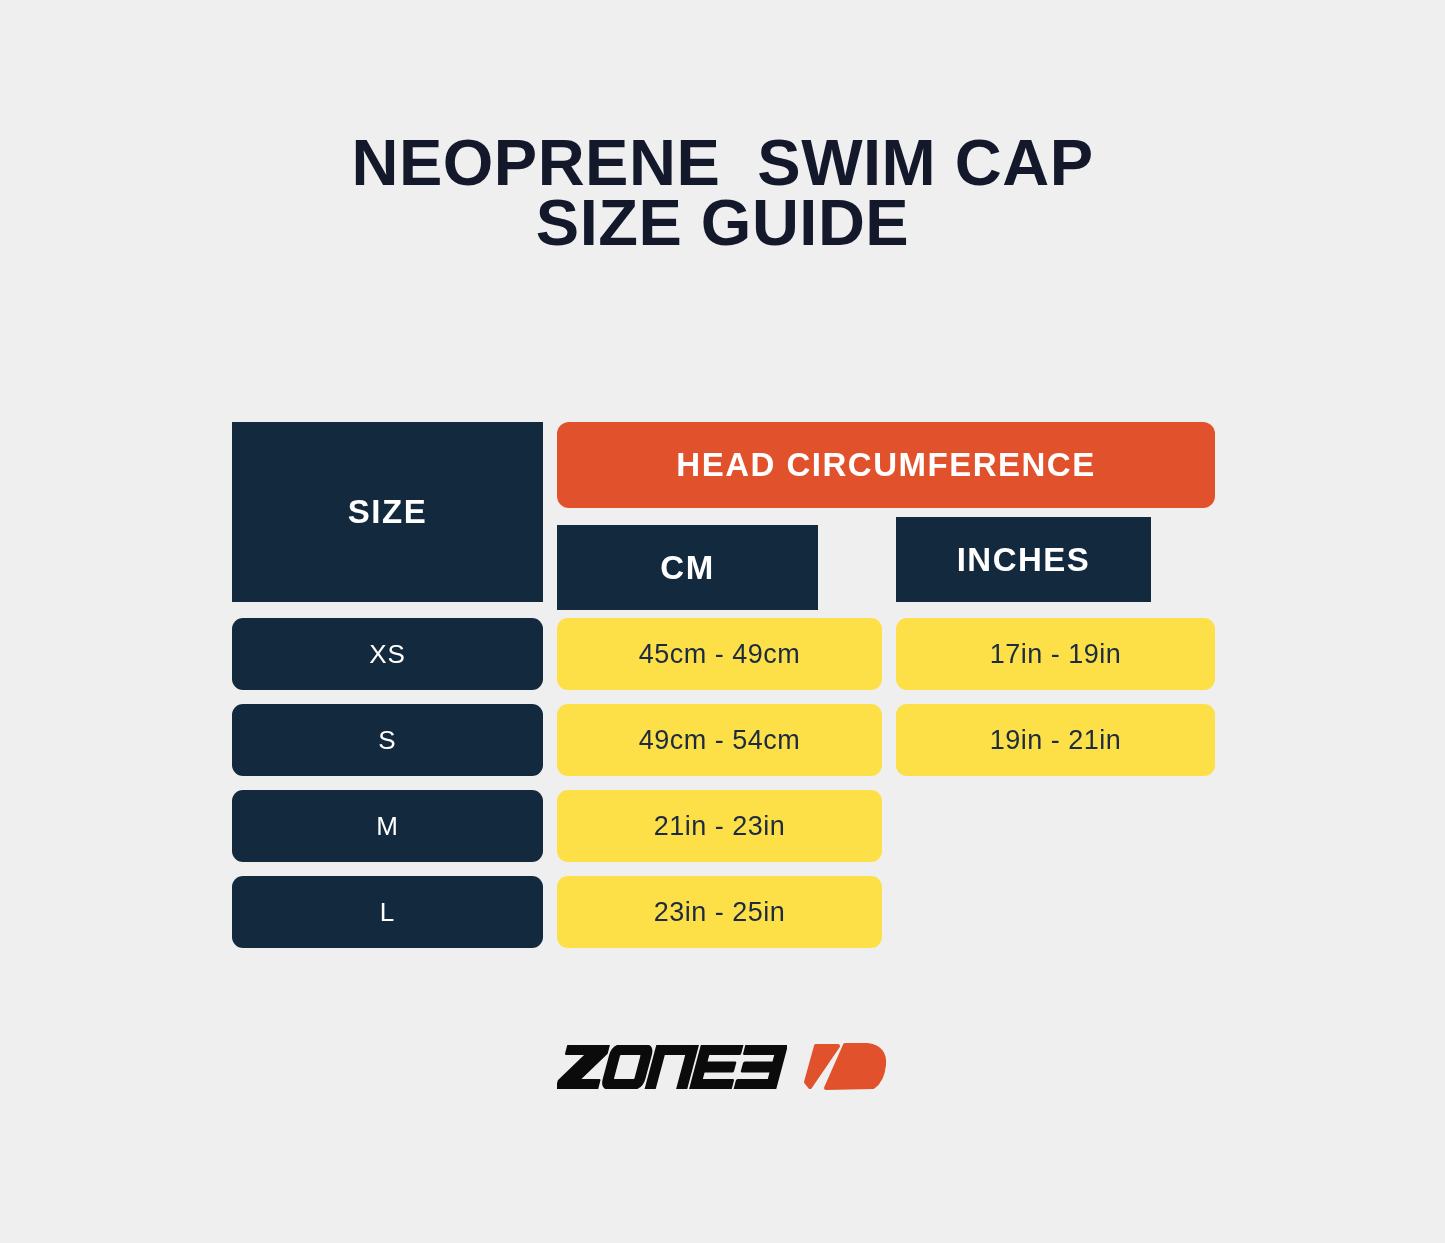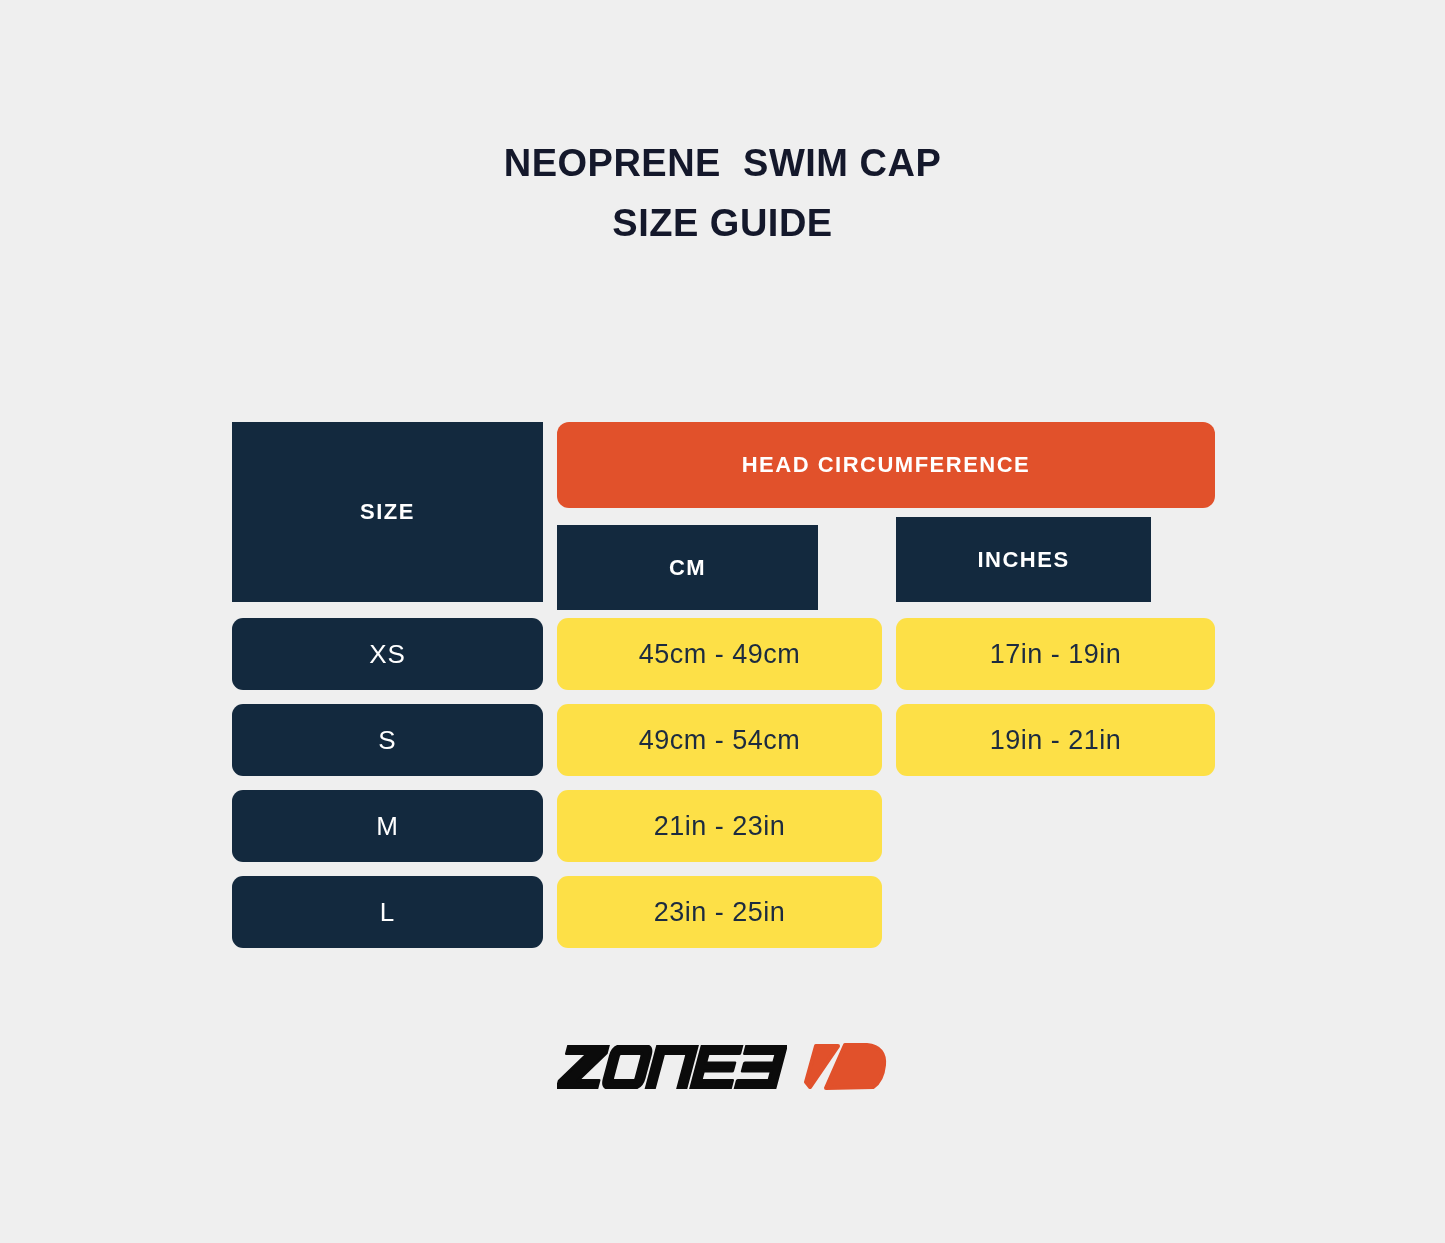--- a/index.html
+++ b/index.html
@@ -13,21 +13,21 @@
 
   
   .title {
     position: absolute;
     top: 133px;
     left: 0;
     width: 100%;
     text-align: center;
     color: #14182B;
     font-weight: 700;
-    font-size: 38px;
+    font-size: 65px;
     line-height: 60px;
     letter-spacing: 0.5px;
   }
   .title .line { white-space: pre; }
 
   
   .size-table {
     position: absolute;
     left: 232px;
     top: 422px;
@@ -45,21 +45,21 @@
     color: #FFFFFF;
     border-radius: 0;
   }
   .orange-block {
     background: #E1512B;
     color: #FFFFFF;
     border-radius: 12px;
   }
   .header-text {
     font-weight: 700;
-    font-size: 22px;
+    font-size: 33px;
     letter-spacing: 1.5px;
   }
 
   .size-header   { position: absolute; left: 0;     top: 0;    width: 311px; height: 180px; }
   .group-header  { position: absolute; left: 325px; top: 0;    width: 658px; height: 86px;  }
   .col-header-cm     { position: absolute; left: 325px; top: 103px; width: 261px; height: 85px; text-align: center; }
   .col-header-inches { position: absolute; left: 664px; top: 95px; width: 255px; height: 85px; }
 
   .table-rows {
     margin-top: 196px; 

